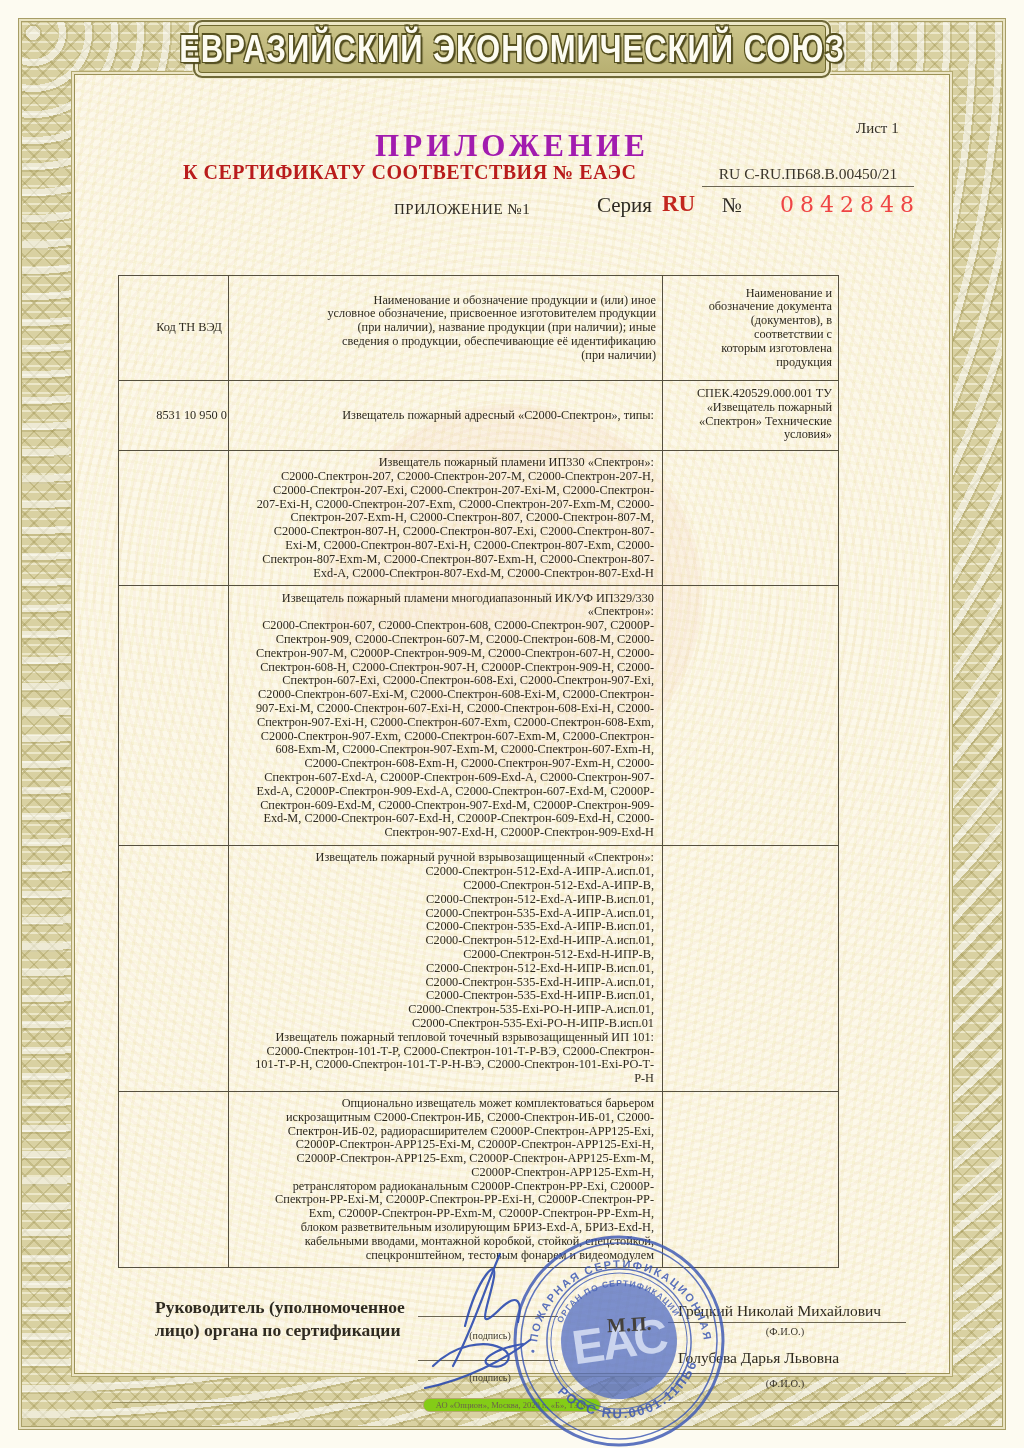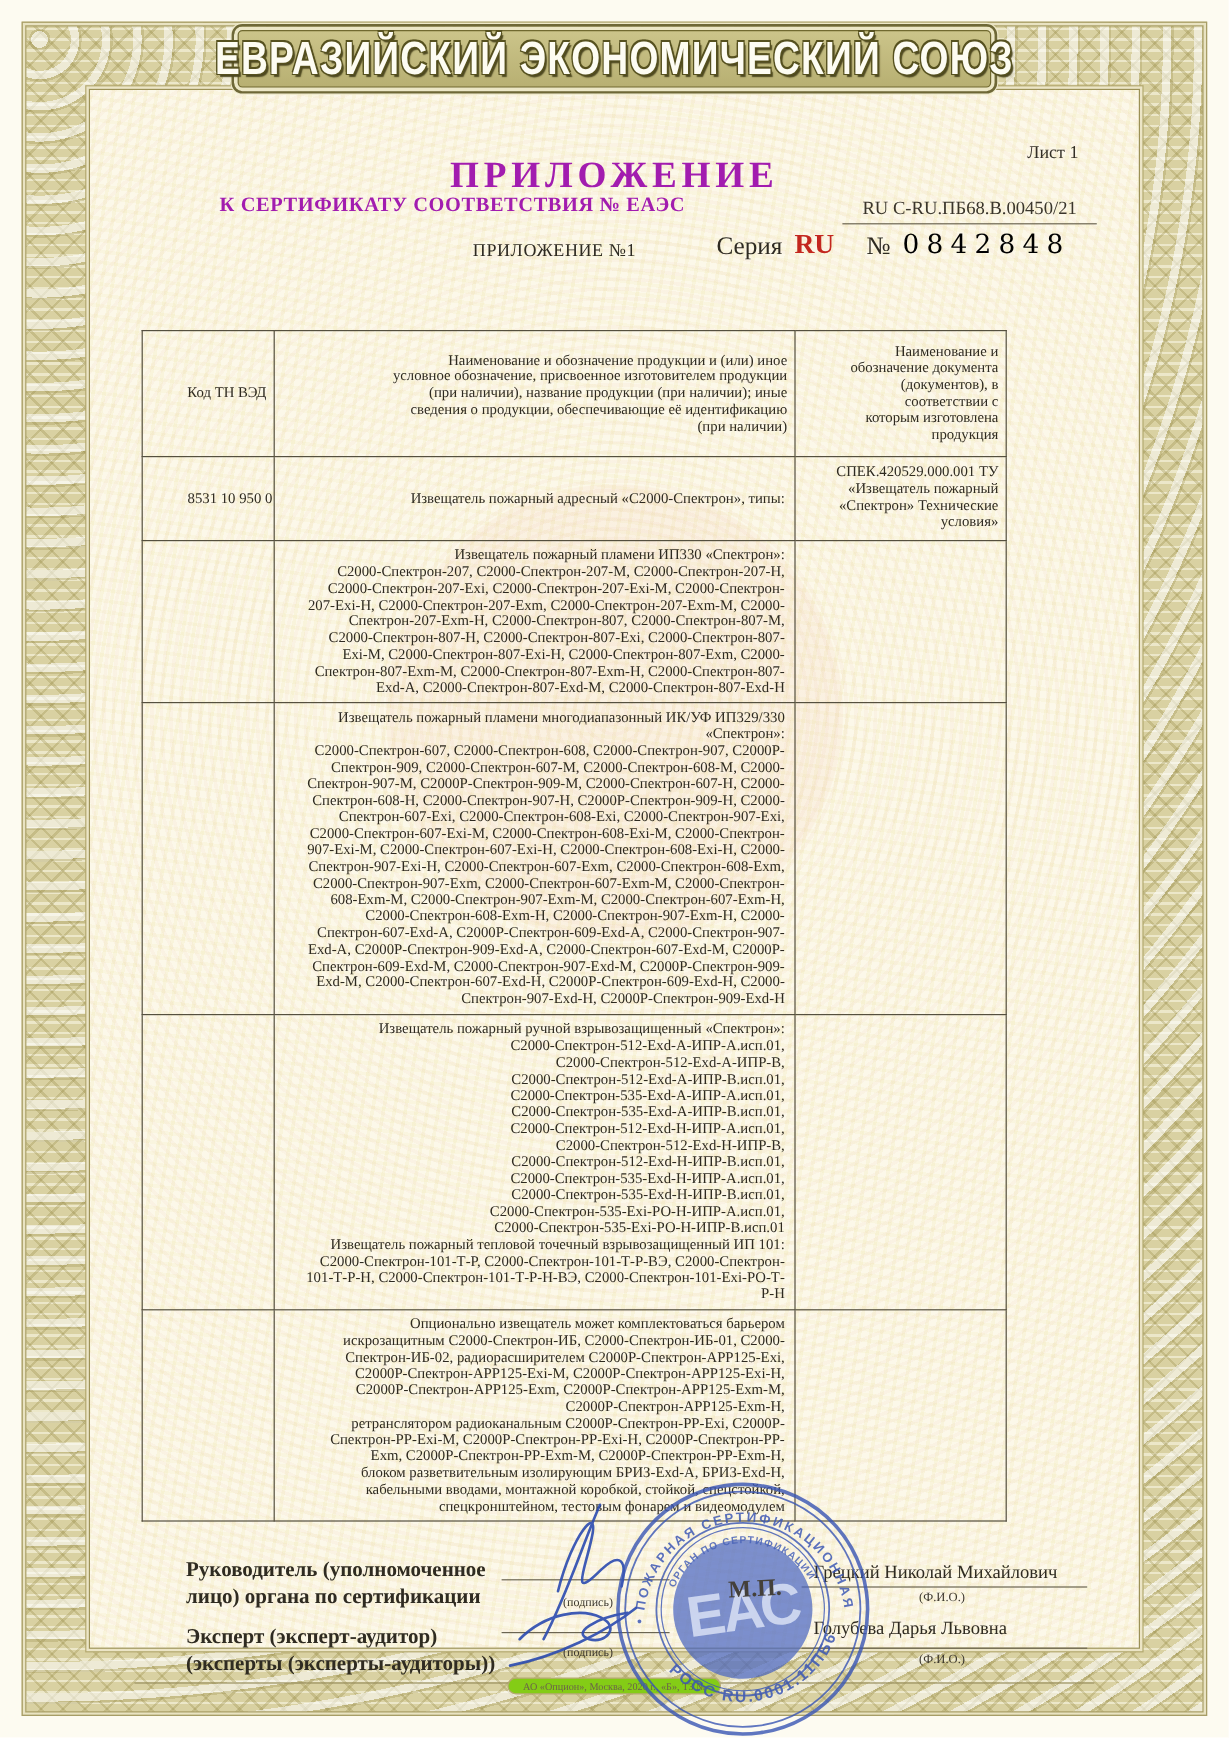--- a/index.html
+++ b/index.html
@@ -34,30 +34,30 @@
     display:flex;align-items:center;justify-content:center;}
   .banner-text{font-family:"Liberation Sans",sans-serif;font-weight:700;font-size:31px;
     letter-spacing:1px;color:#fdfcf2;transform:scaleY(1.25);white-space:nowrap;
     text-shadow:1px 1px 0 #56511f,-1px 1px 0 #56511f,1px -1px 0 #56511f,-1px -1px 0 #56511f,2px 2px 1px #4c471f;}
 
   .doc-title{position:absolute;top:104px;left:0;width:100%;text-align:center;
     font-size:31px;font-weight:700;letter-spacing:4px;color:#a21caf;margin-top:24px;}
   .sheet-no{position:absolute;top:120px;left:856px;font-size:15px;color:#332f26;}
 
   .cert-line{position:absolute;top:161px;left:183px;}
-  .cert-label{font-size:17px;font-weight:700;letter-spacing:.5px;color:#a21caf;}
+  .cert-label{font-size:20px;font-weight:700;letter-spacing:.5px;color:#b91c1c;}
   .cert-number{position:absolute;top:165px;left:702px;width:212px;text-align:center;
     font-size:15.5px;color:#3a352b;border-bottom:1px solid #6b6552;padding-bottom:3px;}
 
   .appendix-label{position:absolute;top:201px;left:394px;font-size:15px;letter-spacing:.5px;}
   .series-label{position:absolute;top:193px;left:597px;font-size:21px;}
   .series-value{position:absolute;top:191px;left:662px;font-size:23px;font-weight:700;color:#c3271f;}
   .num-sign{position:absolute;top:193px;left:722px;font-size:21px;}
-  .blank-number{position:absolute;top:192px;left:752px;font-size:22px;letter-spacing:6px;
-    color:#000000;font-family:"DejaVu Serif",serif;font-weight:500;}
+  .blank-number{position:absolute;top:192px;left:780px;font-size:22px;letter-spacing:6px;
+    color:#ef4444;font-family:"DejaVu Serif",serif;font-weight:500;}
 
   .subtitle{position:absolute;top:239px;left:0;width:100%;text-align:center;font-size:15.5px;}
 
   
   table.cert{position:absolute;top:275px;left:118px;width:720px;border-collapse:collapse;
     table-layout:fixed;}
   table.cert td,table.cert th{border:1px solid #55503f;font-weight:400;
     font-size:12.3px;line-height:13.8px;color:#2e2a20;vertical-align:middle;
     white-space:pre-line;overflow:hidden;text-align:right;}
   th.h-cell{font-size:13px;line-height:16.5px;text-align:center;padding:4px 6px;}
@@ -213,22 +213,20 @@
 блоком разветвительным изолирующим БРИЗ-Exd-А, БРИЗ-Exd-Н,
 кабельными вводами, монтажной коробкой, стойкой, спецстойкой,
 спецкронштейном, тестовым фонарем и видеомодулем</td>
         <td class="cell-doc"></td>
       </tr>
     </tbody>
       </table>
 
     <div class="sig-label" style="top:1296px">Руководитель (уполномоченное
 лицо) органа по сертификации</div>
-    <div class="sig-label" style="top:1352px">Эксперт (эксперт-аудитор)
-(эксперты (эксперты-аудиторы))</div>
 
     <div class="sig-line" style="top:1316px;left:418px;width:140px"></div>
     <div class="sig-caption" style="top:1330px;left:440px;width:100px">(подпись)</div>
     <div class="sig-line" style="top:1360px;left:418px;width:140px"></div>
     <div class="sig-caption" style="top:1372px;left:440px;width:100px">(подпись)</div>
 
     <div class="fio-name" style="top:1302px;left:678px">Грецкий Николай Михайлович</div>
     <div class="sig-line" style="top:1322px;left:668px;width:238px"></div>
     <div class="fio-caption" style="top:1326px;left:720px;width:130px">(Ф.И.О.)</div>
     <div class="fio-name" style="top:1349px;left:678px">Голубева Дарья Львовна</div>

